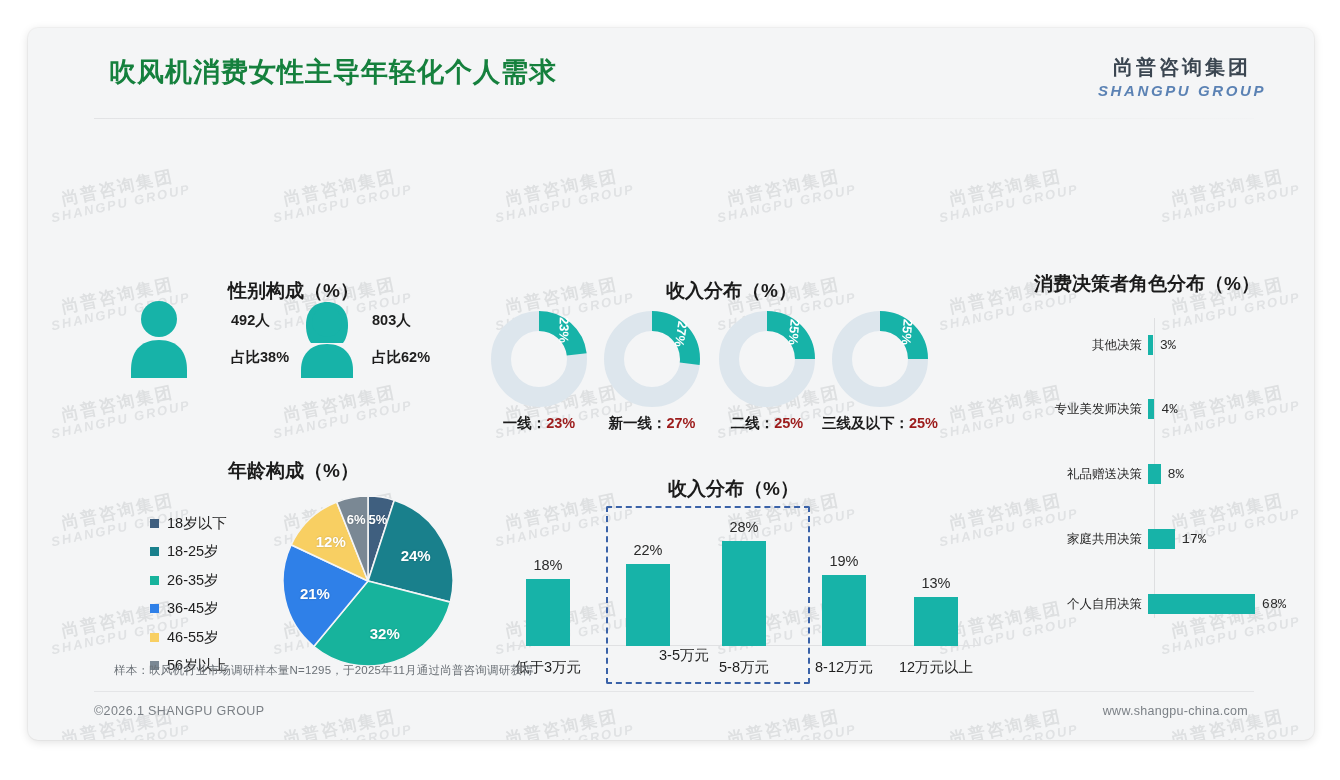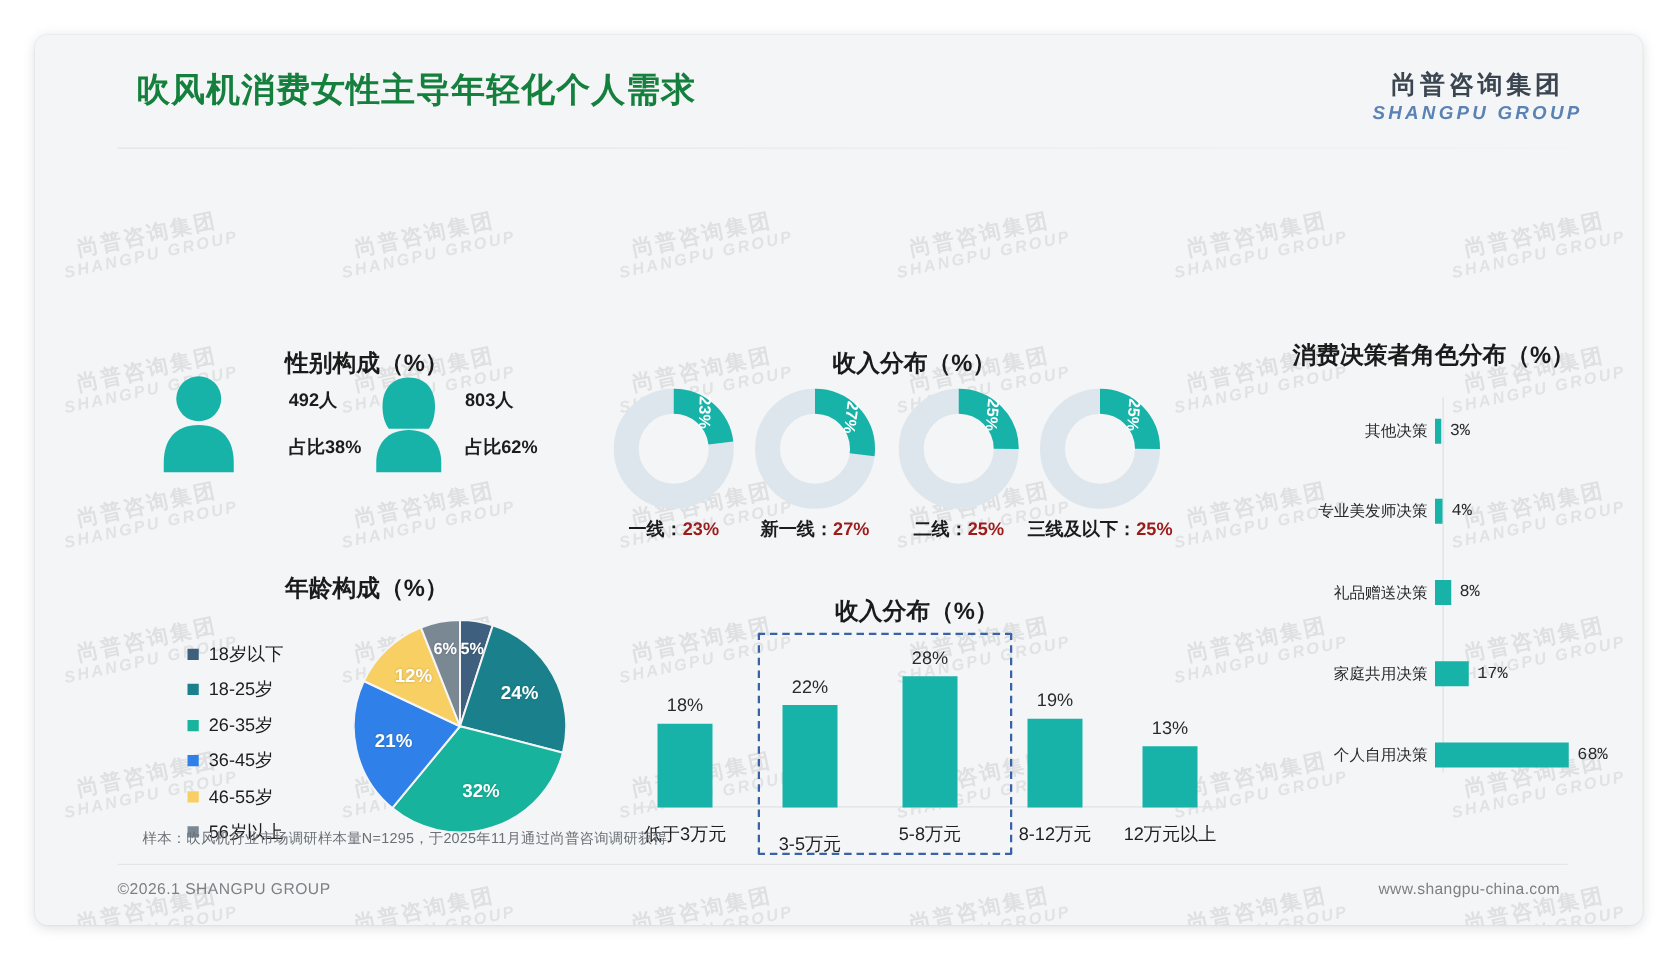--- a/index.html
+++ b/index.html
@@ -406,21 +406,21 @@
     <div class="income" id="income">
       <div class="inc-baseline"></div>
     <div class="inc-col" style="left: 16px; height: 67.2px; text-decoration: underline;">
           <div class="inc-bar" style="height: 67.2px; background: rgb(23, 179, 168);"></div>
           <div class="inc-val" style="top: -22px;">18%</div>
           <div class="inc-cat" style="top: 79.2px;">低于3万元</div>
         </div>
         <div class="inc-col" style="left: 116px; height: 82.1333px;">
           <div class="inc-bar" style="height: 82.1333px; background: rgb(23, 179, 168);"></div>
           <div class="inc-val" style="top: -22px;">22%</div>
-          <div class="inc-cat" style="top: 102px;">3-5万元</div>
+          <div class="inc-cat" style="top: 82px; margin-left: 36px;">3-5万元</div>
         </div>
         <div class="inc-col" style="left: 212px; height: 104.533px;">
           <div class="inc-bar" style="height: 104.533px; background: rgb(23, 179, 168);"></div>
           <div class="inc-val" style="top: -22px;">28%</div>
           <div class="inc-cat" style="top: 116.533px;">5-8万元</div>
         </div>
         <div class="inc-col" style="left: 312px; height: 70.9333px;">
           <div class="inc-bar" style="height: 70.9333px; background: rgb(23, 179, 168);"></div>
           <div class="inc-val" style="top: -22px;">19%</div>
           <div class="inc-cat" style="top: 82.9333px;">8-12万元</div>

